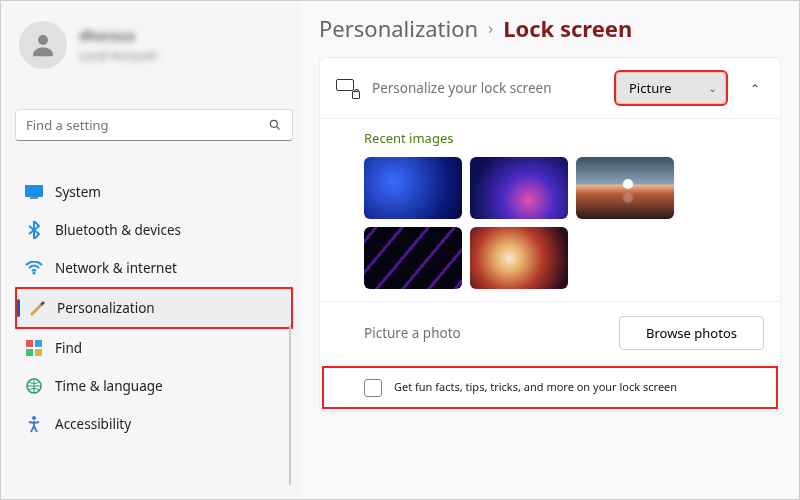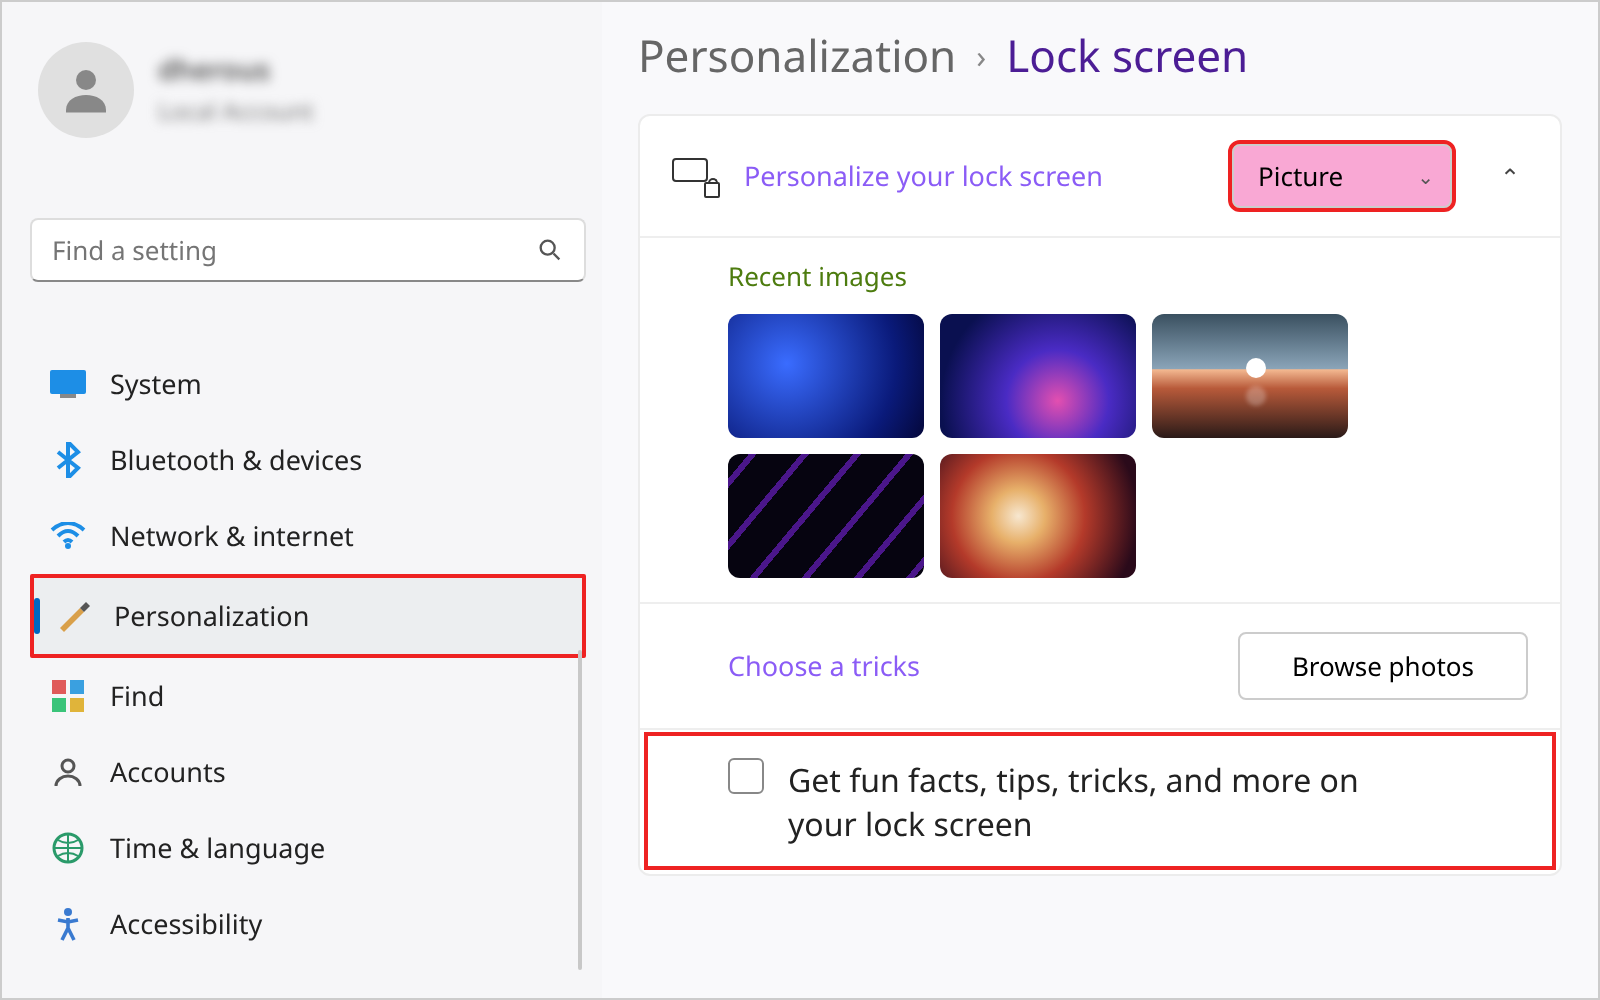--- a/index.html
+++ b/index.html
@@ -17,43 +17,43 @@
   .nav { display: flex; flex-direction: column; gap: 0; position: relative; }
   .nav-item { display: flex; align-items: center; gap: 12px; padding: 10px 10px; border-radius: 4px; font-size: 13.5px; color: #222; cursor: pointer; }
   .nav-item.active { background: #eceef0; }
   .nav-item.active::before { content: ""; position: absolute; left: 0px; width: 3px; height: 18px; background: #0067c0; border-radius: 2px; }
   .nav-icon { width: 18px; height: 18px; display: inline-flex; align-items: center; justify-content: center; font-size: 14px; }
   .divider-scroll { position: absolute; right: 2px; top: 152px; width: 2px; height: 160px; background: #c8c8c8; border-radius: 2px; }
   .main { flex: 1; background: #f9f9fb; padding: 12px 18px 12px 18px; overflow: hidden; }
   .breadcrumb { display: flex; align-items: center; gap: 10px; font-size: 22px; color: #555; margin-bottom: 14px; }
   .breadcrumb .crumb-parent { color: #666; }
   .breadcrumb .chev { font-size: 16px; color: #888; }
-  .breadcrumb .crumb-current { font-weight: 400; color: #4c1d95; }
+  .breadcrumb .crumb-current { font-weight: 700; color: #7f1d1d; }
   .card { background: #fff; border: 1px solid #ececec; border-radius: 6px; overflow: hidden; margin-bottom: 8px; }
   .card-row { display: flex; align-items: center; padding: 14px 16px; gap: 14px; }
   .card-row.top { border-bottom: 1px solid #eee; }
-  .card-label { flex: 1; font-size: 13.5px; color: #8b5cf6; }
-  .dropdown { border: 1px solid #ccc; border-radius: 4px; padding: 6px 18px 6px 12px; font-size: 13px; position: relative; min-width: 110px; background: #f9a8d4; }
+  .card-label { flex: 1; font-size: 13.5px; color: #737373; }
+  .dropdown { border: 1px solid #ccc; border-radius: 4px; padding: 6px 18px 6px 12px; font-size: 13px; position: relative; min-width: 110px; background: #e5e5e5; }
   .dropdown .chv { position: absolute; right: 8px; top: 50%; transform: translateY(-50%); font-size: 10px; color: #555; }
   .collapse-chv { width: 18px; text-align: center; font-size: 12px; color: #444; cursor: pointer; margin-left: 6px; }
   .section-sub { padding: 0 16px 12px 44px; }
   .section-sub .subhead { font-size: 13px; color: #4d7c0f; margin: 10px 0 10px 0; }
   .thumbs { display: flex; flex-wrap: wrap; gap: 8px; max-width: 340px; }
   .thumb { width: 98px; height: 62px; border-radius: 6px; overflow: hidden; cursor: pointer; }
   .t1 { background: radial-gradient(circle at 30% 40%, #3a6cff 0%, #0a1a7a 70%, #04073a 100%); }
   .t2 { background: radial-gradient(circle at 60% 70%, #e34fb0 0%, #4a2bc4 35%, #0a1050 80%); }
   .t3 { background: linear-gradient(to top, #2a1a18 0%, #b85a3a 40%, #f3b890 55%, #8aa4b8 56%, #3a5060 100%); position: relative; }
   .t3::after { content:""; position:absolute; left:48%; top:36%; width:10px; height:10px; background:#fff; border-radius:50%; box-shadow: 0 14px 2px rgba(255,255,255,0.25); }
   .t4 { background: repeating-linear-gradient(130deg, #060410 0 8px, #4a168a 8px 11px, #060410 11px 20px); }
   .t5 { background: radial-gradient(circle at 40% 50%, #f7e7d0 0%, #e7b06a 20%, #b43a2a 50%, #2a0a1a 90%); }
   .choose-row { display: flex; align-items: center; padding: 14px 16px 14px 44px; gap: 14px; border-top: 1px solid #eee; }
   .browse-btn { border: 1px solid #ccc; border-radius: 4px; padding: 7px 26px; font-size: 13px; background: #fff; cursor: pointer; }
   .check-row { display: flex; align-items: flex-start; padding: 14px 16px 14px 44px; gap: 12px; border-top: 1px solid #eee; }
   .chk { width: 18px; height: 18px; border: 1.5px solid #888; border-radius: 3px; flex-shrink: 0; background: #fff; cursor: pointer; }
-  .chk-label { font-size: 16px; color: #222; max-width: 320px; }
+  .chk-label { font-size: 11px; color: #222; max-width: 320px; }
   .hl-red { outline: 2.5px solid #e22; outline-offset: 0; }
   .hl-red-box { border: 2.5px solid #e22; border-radius: 1px; }
   .lockicon { width: 22px; height: 18px; position: relative; }
   .lockicon .mon { width: 18px; height: 12px; border: 1.5px solid #333; border-radius: 2px; position:absolute; left:0; top:0; }
   .lockicon .pad { width:8px;height:8px;border-radius:1px;background:#fff;border:1.2px solid #333;position:absolute;right:-2px;bottom:-2px; }
   .lockicon .sh { width:5px;height:3px;border:1.2px solid #333;border-bottom:none;border-radius:3px 3px 0 0;position:absolute;right:-0.5px;bottom:5px; }
 </style>
 </head>
 <body>
 
@@ -121,29 +121,20 @@
             <rect x="0" y="0" width="7" height="7" fill="#e05a5a"></rect>
             <rect x="9" y="0" width="7" height="7" fill="#3aa0e0"></rect>
             <rect x="0" y="9" width="7" height="7" fill="#3ac47a"></rect>
             <rect x="9" y="9" width="7" height="7" fill="#e0b43a"></rect>
           </svg>
         </span>
       <span>Find</span>
     </div>
     <div class="nav-item">
       <span class="nav-icon">
-          <svg width="16" height="16" viewBox="0 0 16 16">
-            <circle cx="8" cy="5" r="3" fill="none" stroke="#555" stroke-width="1.5"></circle>
-            <path d="M2 15c0-3 3-5 6-5s6 2 6 5" fill="none" stroke="#555" stroke-width="1.5"></path>
-          </svg>
-        </span>
-      <span>Accounts</span>
-    </div>
-    <div class="nav-item">
-      <span class="nav-icon">
           <svg width="18" height="18" viewBox="0 0 18 18">
             <circle cx="9" cy="9" r="7" fill="none" stroke="#2a9a6a" stroke-width="1.5"></circle>
             <path d="M9 2v14M2 9h14M4 5c3 2 7 2 10 0M4 13c3-2 7-2 10 0" fill="none" stroke="#2a9a6a" stroke-width="1"></path>
           </svg>
         </span>
       <span>Time &amp; language</span>
     </div>
     <div class="nav-item">
       <span class="nav-icon">
           <svg width="16" height="18" viewBox="0 0 16 18">
@@ -184,21 +175,21 @@
       <div class="thumbs">
         <div class="thumb t1"></div>
         <div class="thumb t2"></div>
         <div class="thumb t3"></div>
         <div class="thumb t4"></div>
         <div class="thumb t5"></div>
       </div>
     </div>
 
     <div class="choose-row">
-      <span class="card-label">Choose a tricks</span>
+      <span class="card-label">Picture a photo</span>
       <div class="browse-btn">Browse photos</div>
     </div>
 
     <div class="check-row hl-red" style="outline-offset:-4px">
       <div class="chk"></div>
       <span class="chk-label">Get fun facts, tips, tricks, and more on your lock screen</span>
     </div>
   </div>
 </div>
 

